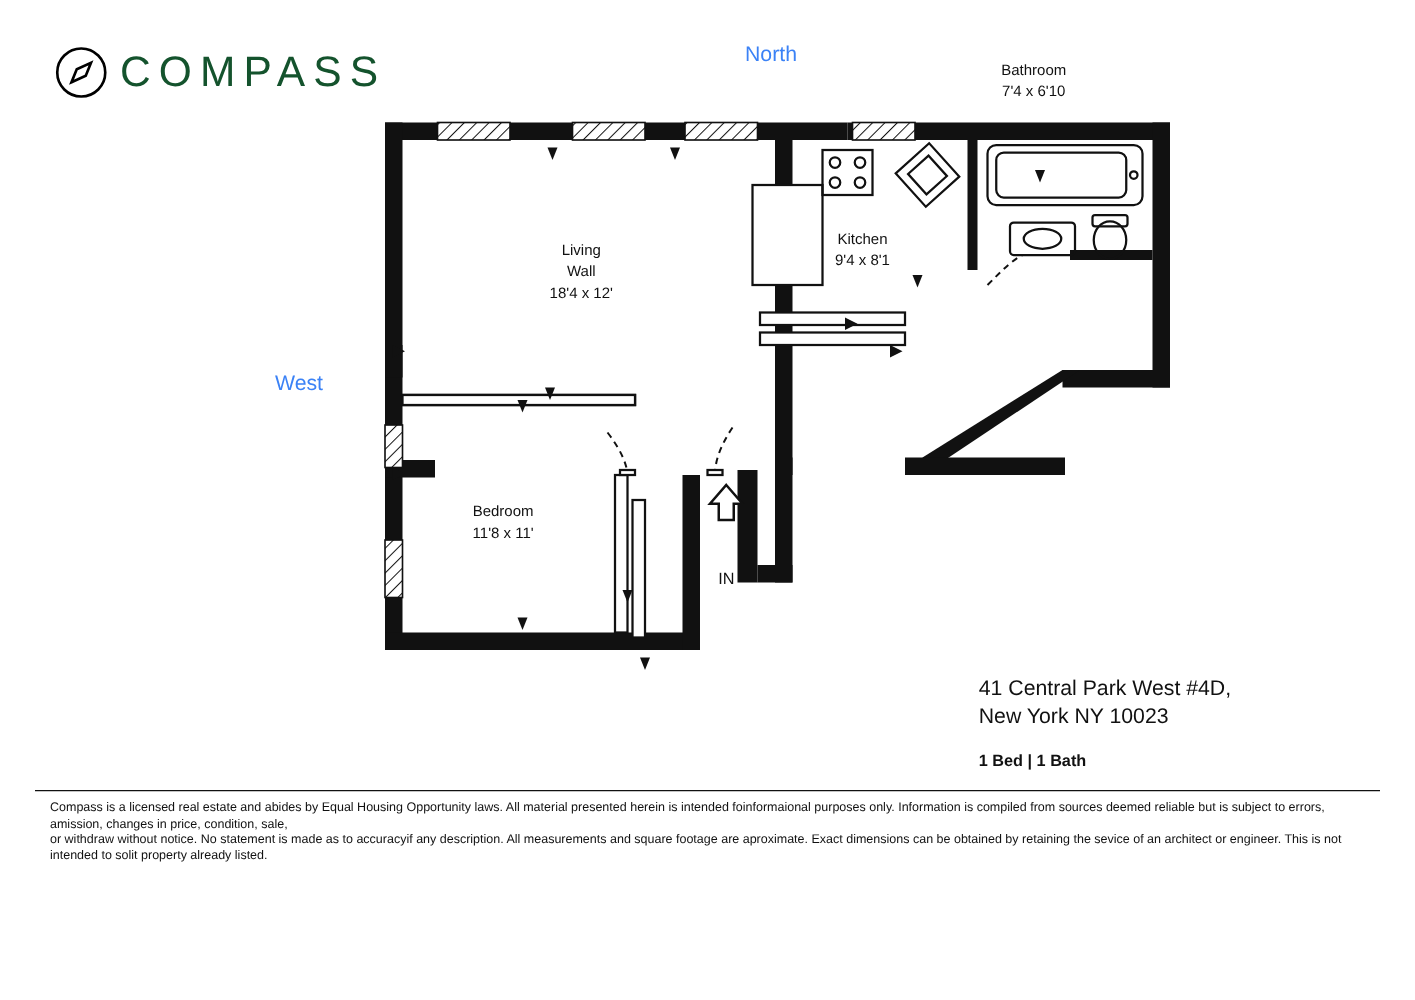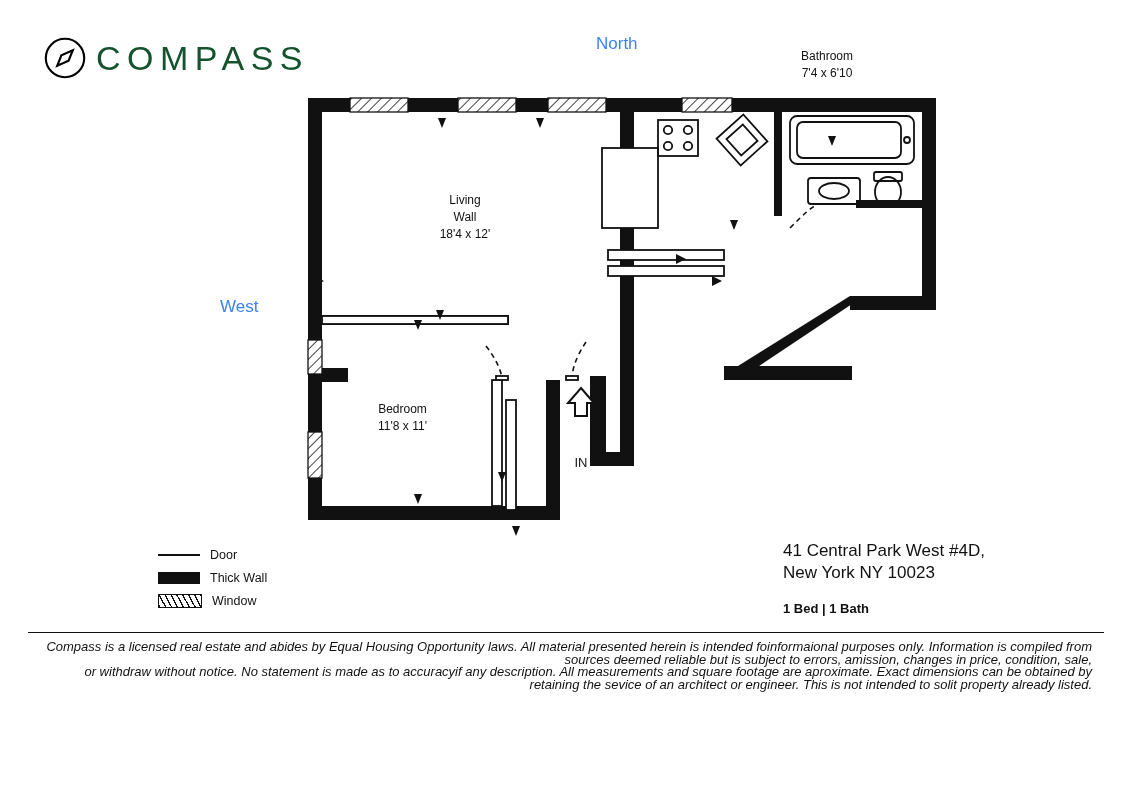--- a/index.html
+++ b/index.html
@@ -168,25 +168,24 @@
     top: 632px;
     width: 1076px;
     height: 1px;
     background: #111;
   }
   #disclaimer {
     position: absolute;
     left: 40px;
     top: 641px;
     width: 1052px;
-    text-align: right;
-    font-size: 13px;
+    text-align: left;
+    font-size: 10px;
     line-height: 12.5px;
     color: #111;
-    font-style: italic;
   }
 
   
   #floorplan {
     position: absolute;
     left: 290px;
     top: 80px;
     width: 660px;
     height: 470px;
   }
@@ -330,52 +329,42 @@
     </g>
 
   </svg>
 
   <div class="room-label" id="label-living">
     <span class="rl-name">Living</span>
     <span class="rl-name">Wall</span>
     <span class="rl-dims">18'4 x 12'</span>
   </div>
 
+  <div class="room-label" id="label-kitchen">
+    <span class="rl-name">Kitchen</span>
+    <span class="rl-dims">9'4 x 8'1</span>
+  </div>
 
   <div class="room-label" id="label-bath">
     <span class="rl-name">Bathroom</span>
     <span class="rl-dims">7'4 x 6'10</span>
   </div>
 
   <div class="room-label" id="label-bedroom">
     <span class="rl-name">Bedroom</span>
     <span class="rl-dims">11'8 x 11'</span>
   </div>
 
   <div id="in-marker">
     <svg width="36" height="34" viewBox="0 0 36 34">
       <polygon points="18,3 31,18 24,18 24,31 12,31 12,18 5,18" fill="#fff" stroke="#111" stroke-width="2"></polygon>
     </svg>
     <div class="in-text">IN</div>
   </div>
 
-  <div id="legend">
-    <div class="legend-row">
-      <span class="legend-swatch sw-door"></span>
-      <span class="legend-label">Door</span>
-    </div>
-    <div class="legend-row">
-      <span class="legend-swatch sw-wall"></span>
-      <span class="legend-label">Thick Wall</span>
-    </div>
-    <div class="legend-row">
-      <span class="legend-swatch sw-window"></span>
-      <span class="legend-label">Window</span>
-    </div>
-  </div>
 
   <div id="address-block">
     <div id="address-line1">41 Central Park West #4D,</div>
     <div id="address-line2">New York NY 10023</div>
     <div id="address-beds">1 Bed | 1 Bath</div>
   </div>
 
   <div id="divider"></div>
 
   <div id="disclaimer">

